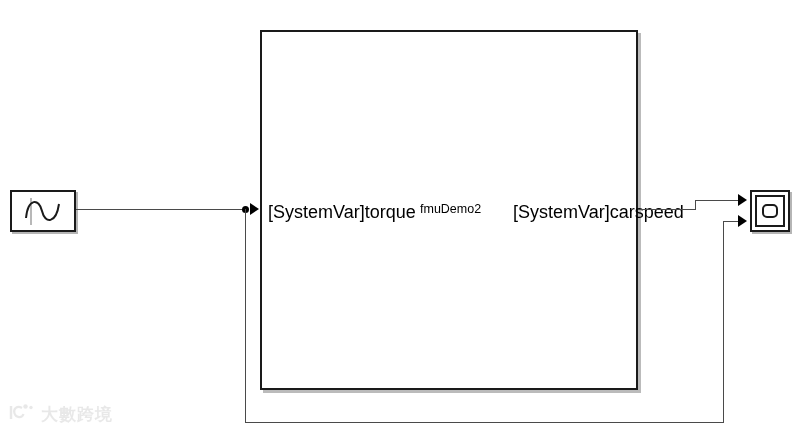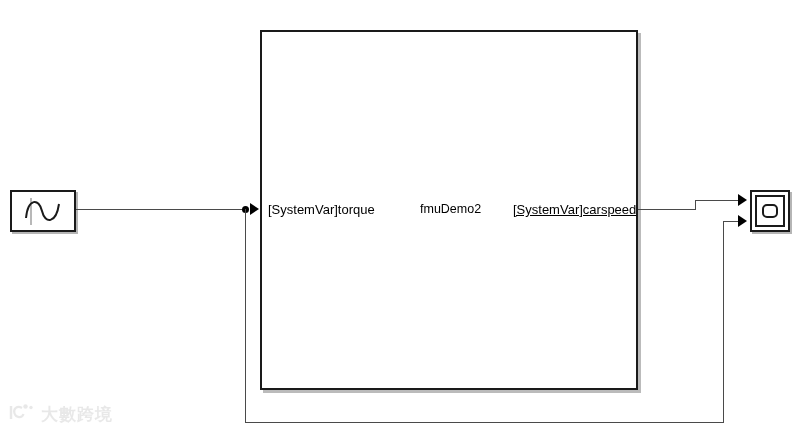--- a/index.html
+++ b/index.html
@@ -60,21 +60,21 @@
   
   .subsystem-block {
     position: absolute;
     background: #ffffff;
     border: 2px solid #1a1a1a;
     box-shadow: 3px 3px 0 rgba(120,120,120,0.5);
     box-sizing: border-box;
   }
   .port-label {
     position: absolute;
-    font-size: 13px;
+    font-size: 18px;
     color: #000000;
     white-space: nowrap;
     line-height: 1;
   }
   .block-title {
     position: absolute;
     font-size: 12.5px;
     color: #000000;
     white-space: nowrap;
     line-height: 1;
@@ -145,21 +145,21 @@
 
   <div class="arrow" style="left:250px; top:203px;"></div>
 
   <div class="subsystem-block" style="left:260px; top:30px; width:378px; height:360px;">
   </div>
 
   <div class="port-label" style="left:268px; top:203px;">[SystemVar]torque</div>
 
   <div class="block-title" style="left:420px; top:203px;text-align:center;">fmuDemo2</div>
 
-  <div class="port-label" style="left:513px; top:203px;text-decoration:underline;">[SystemVar]carspeed</div>
+  <div class="port-label" style="left:513px; top:203px;">[SystemVar]carspeed</div>
 
   <div class="wire-h" style="left:638px; top:209px; width:58px;"></div>
   <div class="wire-v" style="left:695px; top:200px; height:10px;"></div>
   <div class="wire-h" style="left:695px; top:200px; width:46px;"></div>
   <div class="arrow" style="left:738px; top:194px;"></div>
 
   <div class="wire-v" style="left:245px; top:209px; height:214px;"></div>
   <div class="wire-h" style="left:245px; top:422px; width:479px;"></div>
   <div class="wire-v" style="left:723px; top:221px; height:202px;"></div>
   <div class="wire-h" style="left:723px; top:221px; width:18px;"></div>

